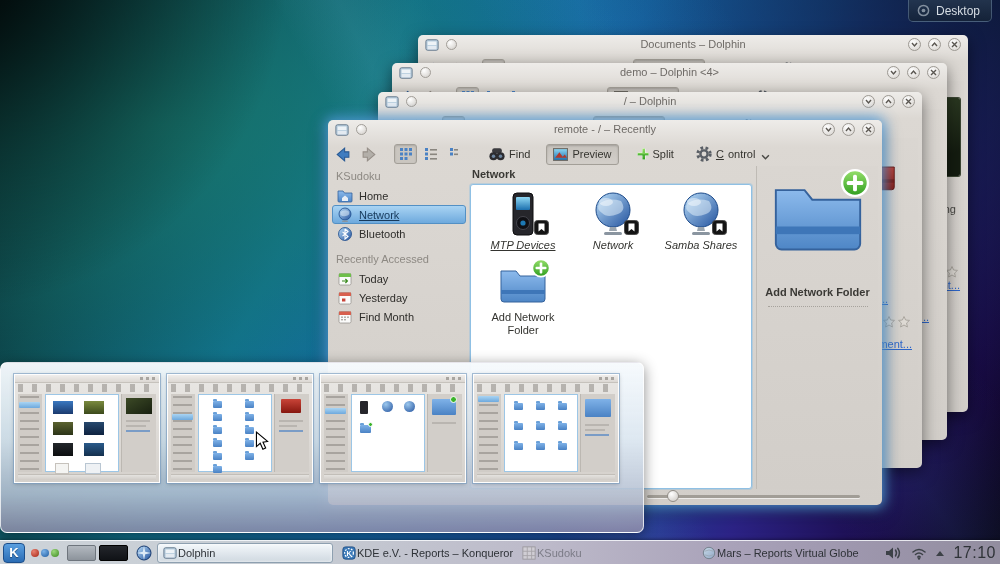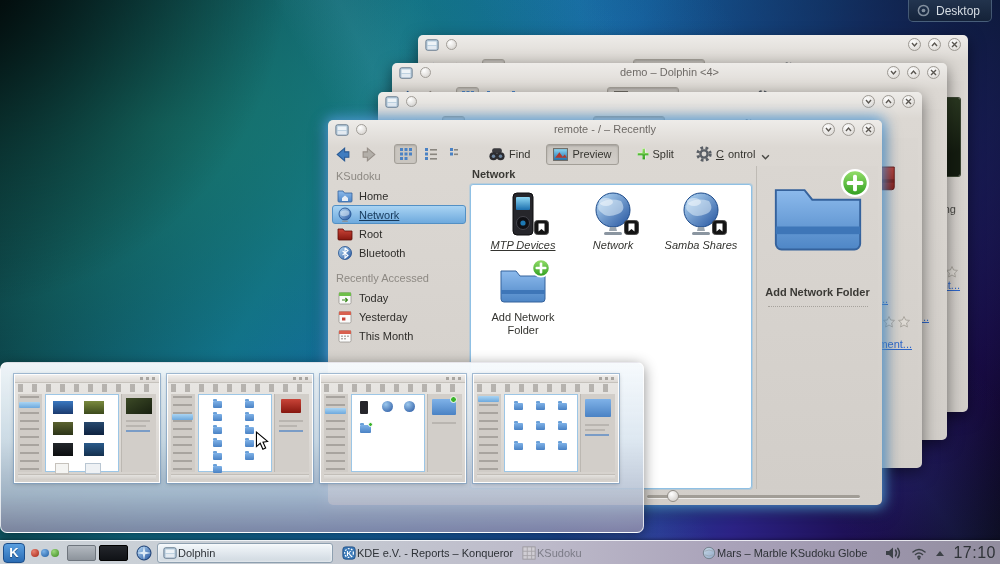--- a/index.html
+++ b/index.html
@@ -159,20 +159,21 @@
   <div class="band2"></div>
 
   <div class="win" style="left:418px; top:35px; width:550px; height:377px; z-index:1">
     <div class="titlebar">
       <svg class="app16" viewBox="0 0 16 16">
           <rect x="1" y="2" width="14" height="12" rx="2" fill="#b9cede" stroke="#5d7186"></rect>
           <rect x="3" y="4" width="10" height="4" fill="#eef3f7"></rect>
           <rect x="3" y="9" width="10" height="4" fill="#e3eaf1"></rect>
         </svg>
       <span class="tb-circle"></span>
+      <div class="title">Documents – Dolphin</div>
       <div class="winbtns">
         <span class="wbtn">
             <svg width="7" height="7" viewBox="0 0 7 7">
               <polyline points="1,2 3.5,5 6,2" fill="none" stroke="#5a5650" stroke-width="1.4"></polyline>
             </svg>
           </span>
         <span class="wbtn">
             <svg width="7" height="7" viewBox="0 0 7 7">
               <polyline points="1,5 3.5,2 6,5" fill="none" stroke="#5a5650" stroke-width="1.4"></polyline>
             </svg>
@@ -398,20 +399,21 @@
   </div>
 
   <div class="win" style="left:378px; top:92px; width:544px; height:376px; z-index:3">
     <div class="titlebar">
       <svg class="app16" viewBox="0 0 16 16">
           <rect x="1" y="2" width="14" height="12" rx="2" fill="#b9cede" stroke="#5d7186"></rect>
           <rect x="3" y="4" width="10" height="4" fill="#eef3f7"></rect>
           <rect x="3" y="9" width="10" height="4" fill="#e3eaf1"></rect>
         </svg>
       <span class="tb-circle"></span>
+      <div class="title">/ – Dolphin</div>
       <div class="winbtns">
         <span class="wbtn">
             <svg width="7" height="7" viewBox="0 0 7 7">
               <polyline points="1,2 3.5,5 6,2" fill="none" stroke="#5a5650" stroke-width="1.4"></polyline>
             </svg>
           </span>
         <span class="wbtn">
             <svg width="7" height="7" viewBox="0 0 7 7">
               <polyline points="1,5 3.5,2 6,5" fill="none" stroke="#5a5650" stroke-width="1.4"></polyline>
             </svg>
@@ -642,26 +644,20 @@
           </svg>
         <span>Home</span>
       </div>
       <div class="place sel">
         <svg class="pic" viewBox="0 0 16 16">
             <circle cx="8" cy="7" r="6" fill="url(#glbG)" stroke="#1c4a8a" stroke-width=".8"></circle>
             <path d="M3.5 5 q4 -3 8 -1 q2 3 -1 4.5 q-4 1.8 -7 -0.5 z" fill="#e8f4fc" opacity=".5"></path>
             <rect x="5" y="13.4" width="6" height="1.6" rx=".8" fill="#8a95a0"></rect>
           </svg>
         <span>Network</span>
-      </div>
-      <div class="place">
-        <svg class="pic" viewBox="0 0 16 16">
-            <path d="M1 3 h5 l1.5 2 h7.5 v8 a1 1 0 0 1 -1 1 H2 a1 1 0 0 1 -1 -1 z" fill="url(#redG)" stroke="#5e0e08" stroke-width=".8"></path>
-          </svg>
-        <span>Root</span>
       </div>
       <div class="place">
         <svg class="pic" viewBox="0 0 16 16">
             <circle cx="8" cy="8" r="6.5" fill="url(#glbG)" stroke="#1c4a8a" stroke-width=".8"></circle>
             <path d="M8 3 L11 5.5 L8 8 L11 10.5 L8 13 V3 M8 8 L5.5 5.8 M8 8 L5.5 10.2" stroke="#fff" stroke-width="1.1" fill="none"></path>
           </svg>
         <span>Bluetooth</span>
       </div>
       <div class="phdr" style="margin-top:8px">Recently Accessed</div>
       <div class="place">
@@ -685,21 +681,21 @@
             <rect x="2" y="2.5" width="12" height="11.5" rx="1.5" fill="#fbfbfa" stroke="#8e8a84" stroke-width=".7"></rect>
             <rect x="2" y="2.5" width="12" height="3.5" fill="#d8604e"></rect>
             <g fill="#b0aca6">
               <rect x="4" y="7.5" width="2" height="1.4"></rect>
               <rect x="7" y="7.5" width="2" height="1.4"></rect>
               <rect x="10" y="7.5" width="2" height="1.4"></rect>
               <rect x="4" y="10" width="2" height="1.4"></rect>
               <rect x="7" y="10" width="2" height="1.4"></rect>
             </g>
           </svg>
-        <span>This Month</span>
+        <span>Find Month</span>
       </div>
     </div>
 
     <div class="mainview">
       <div class="mhdr">Network</div>
       <div class="viewbox">
         <div class="gitem" style="left:8px; top:6px">
           <div class="icon48">
             <svg width="48" height="46" viewBox="0 0 48 46">
                 <rect x="14" y="2" width="20" height="42" rx="4" fill="#26262b" stroke="#0c0c0e"></rect>
@@ -950,21 +946,21 @@
         </svg>
       <span>KSudoku</span>
     </div>
     <div class="task">
       <svg class="ticon" viewBox="0 0 16 16">
           <circle cx="8" cy="8" r="6.5" fill="radial-gradient" style="fill:#cfd8df"></circle>
           <circle cx="8" cy="8" r="6.5" fill="url(#glbG)" opacity=".35"></circle>
           <circle cx="8" cy="8" r="6.5" fill="none" stroke="#6e7a86"></circle>
           <path d="M3 6 q5 -3 10 0 M3 10 q5 3 10 0" stroke="#9aa6b2" fill="none" stroke-width=".9"></path>
         </svg>
-      <span>Mars – Marble KSudoku Globe</span>
+      <span>Mars – Reports Virtual Globe</span>
     </div>
 
     <div class="tray">
       <svg width="17" height="14" viewBox="0 0 17 14">
           <path d="M1 5 h3 L8 1.5 V12.5 L4 9 H1 z" fill="#3c4147"></path>
           <path d="M10.5 4 q2 3 0 6 M12.8 2.3 q3.2 4.7 0 9.4" stroke="#3c4147" stroke-width="1.5" fill="none" stroke-linecap="round"></path>
         </svg>
       <svg width="16" height="13" viewBox="0 0 16 13">
           <path d="M2 5 q6 -5 12 0 M4.5 7.5 q3.5 -3 7 0 M6.8 10 q1.2 -1.2 2.4 0" stroke="#3c4147" stroke-width="1.5" fill="none" stroke-linecap="round"></path>
           <circle cx="8" cy="11.5" r="1.2" fill="#3c4147"></circle>

